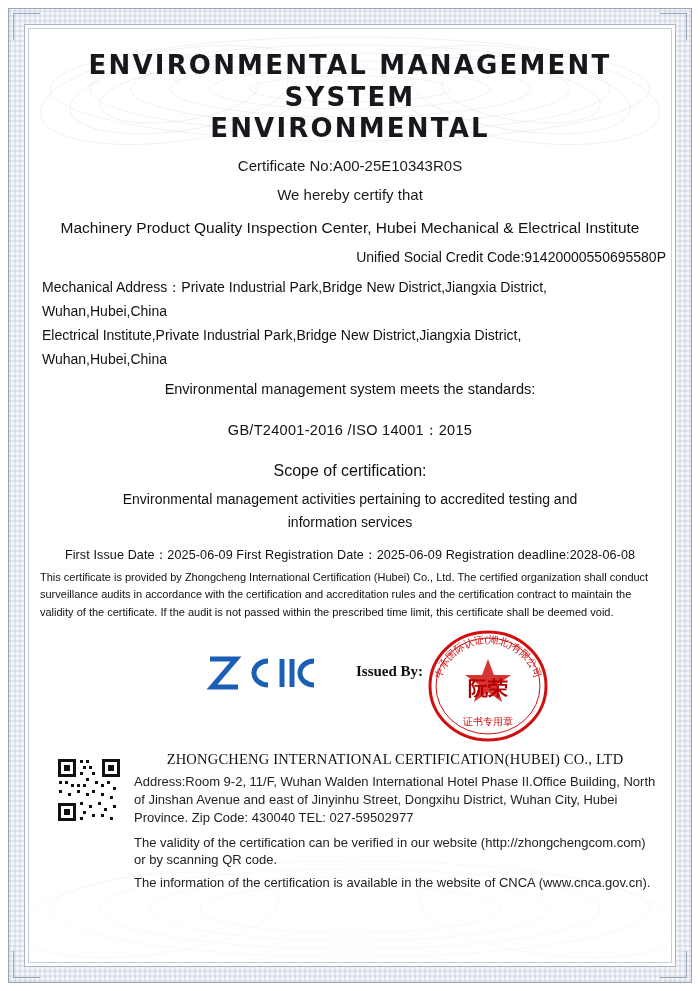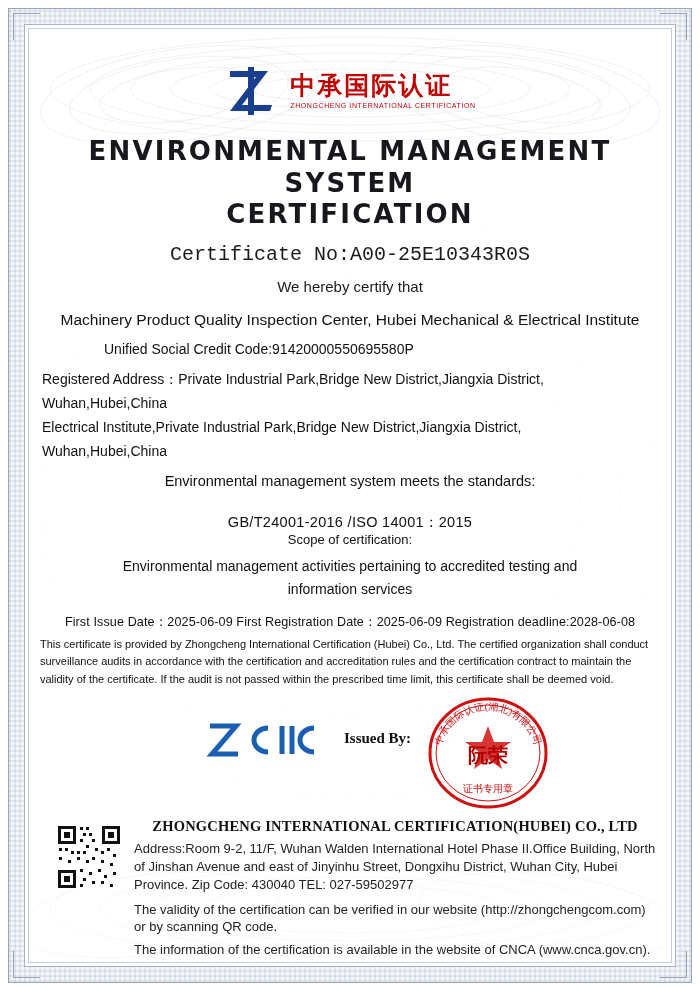--- a/index.html
+++ b/index.html
@@ -101,63 +101,62 @@
     font-size: 26px;
     font-weight: bold;
     letter-spacing: 2.2px;
     color: #16181c;
     margin: 16px 0 12px 0;
     line-height: 1.22;
   }
   h1.title .line2 { display: block; }
 
   .cert-no {
-    font-size: 20px;
+    font-size: 15px;
     margin-top: 12px;
     color: #1b1b1b;
-    font-family: Liberation Mono, monospace;
   }
   .hereby {
     font-size: 15px;
     margin-top: 12px;
     color: #1b1b1b;
   }
   .company {
     font-size: 15.5px;
     margin-top: 16px;
     color: #111;
     padding: 0 10px;
   }
   .credit {
     font-size: 14px;
     margin-top: 12px;
     color: #111;
-    text-align: left;
+    text-align: right;
     padding-left: 70px;
   }
   .addr-block {
     margin-top: 10px;
     text-align: left;
     font-size: 14px;
     line-height: 1.72;
     padding: 0 8px;
     color: #111;
   }
   .standards-label {
     font-size: 14.5px;
     margin-top: 10px;
   }
   .standards-value {
     font-size: 14.5px;
     margin-top: 24px;
     letter-spacing: .3px;
   }
   .scope-label {
-    font-size: 13px;
-    margin-top: 0;
+    font-size: 16px;
+    margin-top: 22px;
   }
   .scope-value {
     font-size: 14px;
     margin-top: 8px;
     line-height: 1.6;
     padding: 0 30px;
   }
   .dates {
     font-size: 12.6px;
     margin-top: 14px;
@@ -180,21 +179,21 @@
   }
   .zcic-logo {
     position: absolute;
     left: 168px;
     top: 22px;
     width: 120px;
     height: 48px;
   }
   .issued-by {
     position: absolute;
-    left: 310px;
+    left: 322px;
     top: 36px;
     font-size: 15px;
     font-weight: bold;
     font-family: "Liberation Serif", serif;
     color: #111;
   }
   .seal {
     position: absolute;
     left: 390px;
     top: 0px;
@@ -218,21 +217,21 @@
   .footer-text {
     position: absolute;
     left: 100px;
     right: 10px;
     top: 2px;
     text-align: left;
   }
   .footer-company {
     font-family: "Liberation Serif", "DejaVu Serif", serif;
     font-size: 14.5px;
-    font-weight: bold;
+    font-weight: normal;
     letter-spacing: .2px;
     color: #111;
     text-align: center;
   }
   .footer-small {
     font-family: Liberation Sans, sans-serif;
     font-size: 13px;
     line-height: 1.38;
     color: #222;
     margin-top: 5px;
@@ -279,44 +278,34 @@
       <g stroke="#b9c7da" fill="none" stroke-width="0.35" opacity="0.3">
         <ellipse cx="321" cy="470" rx="310" ry="300"></ellipse>
         <ellipse cx="321" cy="470" rx="270" ry="260"></ellipse>
         <ellipse cx="321" cy="470" rx="230" ry="220"></ellipse>
       </g>
     </svg>
   </div>
 
   <div class="content">
 
-    <div class="logo-row">
-      <svg class="logo-mark" viewBox="0 0 56 52" xmlns="http://www.w3.org/2000/svg">
-        <path d="M6 6 H44 L18 40 H48 L46 46 H6 L32 12 H6 Z" fill="#1a3f8f"></path>
-        <rect x="24" y="2" width="6" height="48" fill="#1a3f8f"></rect>
-      </svg>
-      <div class="logo-text-wrap">
-        <div class="logo-cn">中承国际认证</div>
-        <div class="logo-en">ZHONGCHENG INTERNATIONAL CERTIFICATION</div>
-      </div>
-    </div>
 
     <h1 class="title">
       <span>ENVIRONMENTAL MANAGEMENT SYSTEM</span>
-      <span class="line2">CERTIFICATION</span>
+      <span class="line2">ENVIRONMENTAL</span>
     </h1>
 
     <div class="cert-no">Certificate No:A00-25E10343R0S</div>
     <div class="hereby">We hereby certify that</div>
     <div class="company">Machinery Product Quality Inspection Center,  Hubei Mechanical &amp; Electrical Institute</div>
     <div class="credit">Unified Social Credit Code:91420000550695580P</div>
 
     <div class="addr-block">
       <div>
-        <span>Registered Address：</span><span>Private Industrial Park,Bridge New District,Jiangxia District,</span>
+        <span>Mechanical Address：</span><span>Private Industrial Park,Bridge New District,Jiangxia District,</span>
       </div>
       <div>Wuhan,Hubei,China</div>
       <div>Electrical Institute,Private Industrial Park,Bridge New District,Jiangxia District,</div>
       <div>Wuhan,Hubei,China</div>
     </div>
 
     <div class="standards-label">Environmental management system meets the standards:</div>
     <div class="standards-value">GB/T24001-2016 /ISO  14001：2015</div>
 
     <div class="scope-label">Scope of certification:</div>

